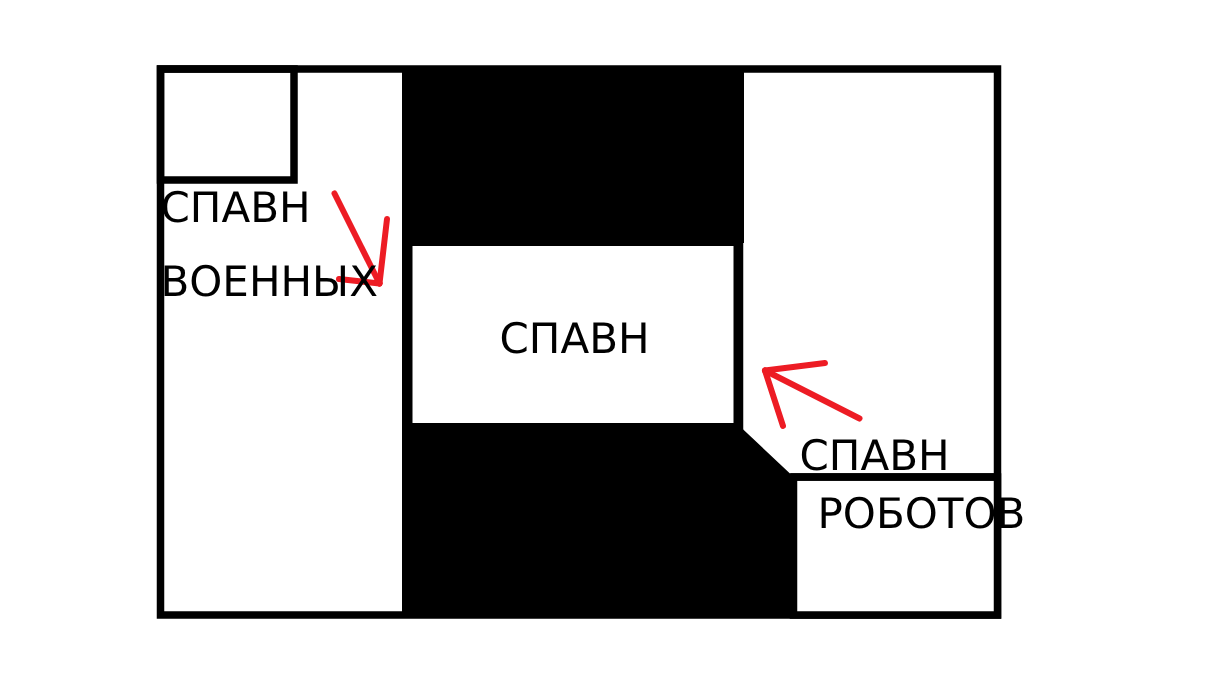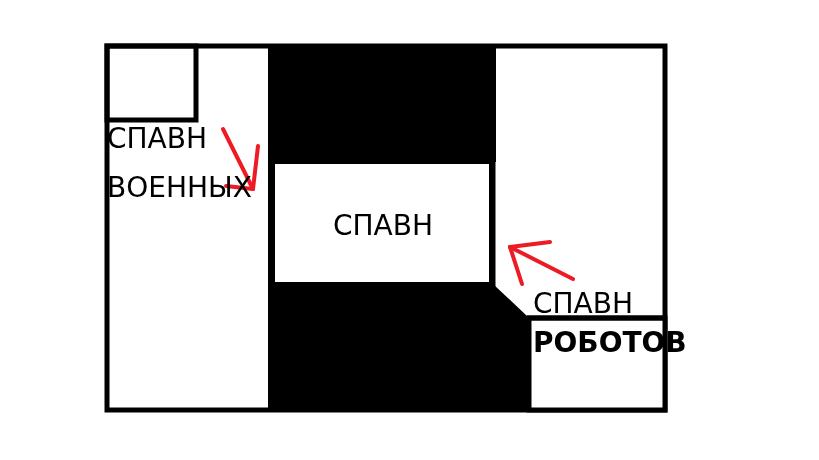--- a/index.html
+++ b/index.html
@@ -49,13 +49,13 @@
     <line x1="522" y1="284" x2="510" y2="247"></line>
   </g>
 </svg>
 
 <div class="label" style="left:107px; top:125px;">СПАВН</div>
 <div class="label" style="left:107px; top:161px;margin-top:13px;">ВОЕННЫХ</div>
 
 <div class="label" style="left:333px; top:212px;">СПАВН</div>
 
 <div class="label" style="left:533px; top:290px;">СПАВН</div>
-<div class="label" style="left:533px; top:329px;font-weight:bold;">РОБОТОВ</div>
+<div class="label" style="left:545px; top:329px;">РОБОТОВ</div>
 
 </body></html>

